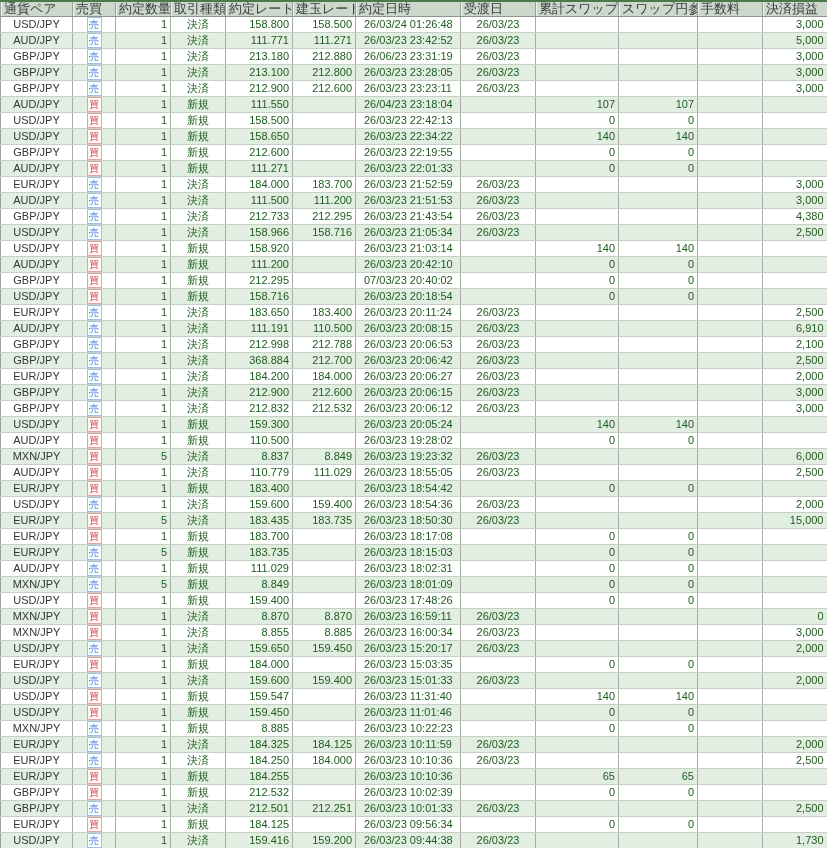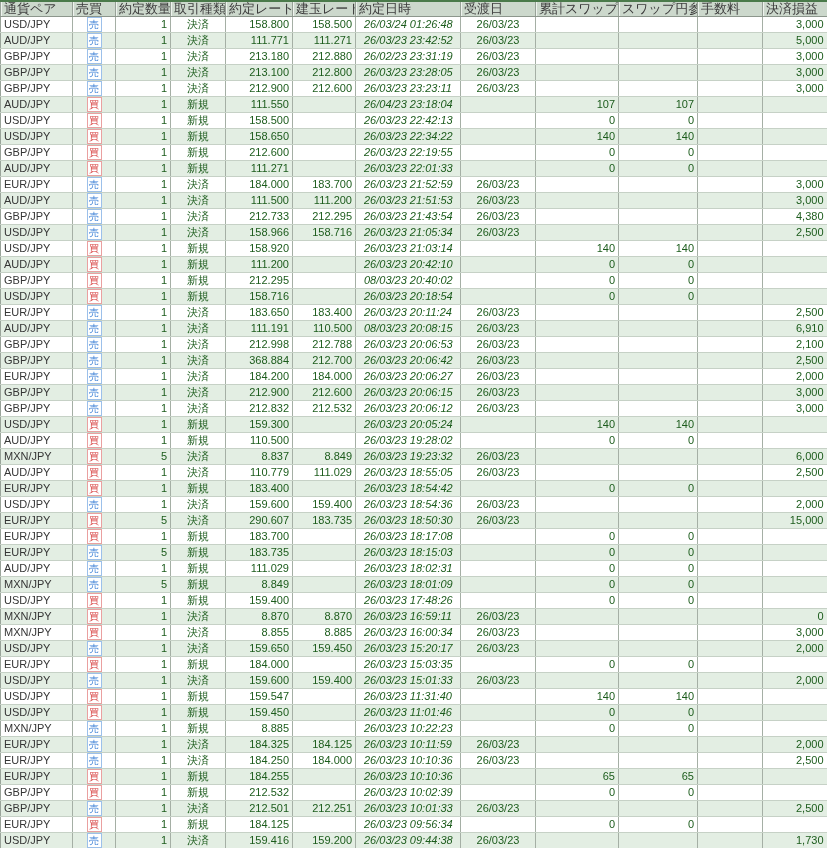--- a/index.html
+++ b/index.html
@@ -21,24 +21,24 @@
     box-shadow:inset 1px 0 0 #eef3ee;
     white-space:nowrap; overflow:hidden;
   }
   .grid td {
     font-size:11px; height:15px; line-height:15px; padding:0 3px;
     border-right:1px solid #a5afa5; border-bottom:1px solid #c6d1c6;
     color:#1c5c1c; white-space:nowrap; overflow:hidden;
     background:#ffffff;
   }
   .grid tr.alt td { background:#e3eee3; }
-  td.pair  { color:#353535; text-align:left; }
+  td.pair  { color:#353535; text-align:center; }
   td.c { text-align:center; }
   td.r { text-align:right; }
-  td.dt { text-align:left; padding-left:8px;font-style:italic; }
+  td.dt { text-align:left; padding-left:8px; }
   .badge {
     display:inline-block; width:13px; height:13px; line-height:13px;
     font-size:10px; text-align:center; vertical-align:middle;
     border:1px solid; background:#ffffff; margin-top:-2px;
   }
   .badge.sell { color:#3a7fd6; border-color:#9cc0ea; }
   .badge.buy  { color:#d63a3a; border-color:#eaa0a0; }
 </style>
 </head>
 <body>
@@ -103,21 +103,21 @@
         <td class="r"></td>
         <td class="r">5,000</td>
       </tr>
       <tr>
         <td class="pair">GBP/JPY</td>
         <td class="c"><span class="badge sell">売</span></td>
         <td class="r">1</td>
         <td class="c">決済</td>
         <td class="r">213.180</td>
         <td class="r">212.880</td>
-        <td class="dt">26/02/23 23:31:19</td>
+        <td class="dt">26/06/23 23:31:19</td>
         <td class="c">26/03/23</td>
         <td class="r"></td>
         <td class="r"></td>
         <td class="r"></td>
         <td class="r">3,000</td>
       </tr>
       <tr class="alt">
         <td class="pair">GBP/JPY</td>
         <td class="c"><span class="badge sell">売</span></td>
         <td class="r">1</td>
@@ -299,21 +299,21 @@
         <td class="r"></td>
         <td class="r"></td>
       </tr>
       <tr>
         <td class="pair">GBP/JPY</td>
         <td class="c"><span class="badge buy">買</span></td>
         <td class="r">1</td>
         <td class="c">新規</td>
         <td class="r">212.295</td>
         <td class="r"></td>
-        <td class="dt">08/03/23 20:40:02</td>
+        <td class="dt">07/03/23 20:40:02</td>
         <td class="c"></td>
         <td class="r">0</td>
         <td class="r">0</td>
         <td class="r"></td>
         <td class="r"></td>
       </tr>
       <tr class="alt">
         <td class="pair">USD/JPY</td>
         <td class="c"><span class="badge buy">買</span></td>
         <td class="r">1</td>
@@ -341,21 +341,21 @@
         <td class="r"></td>
         <td class="r">2,500</td>
       </tr>
       <tr class="alt">
         <td class="pair">AUD/JPY</td>
         <td class="c"><span class="badge sell">売</span></td>
         <td class="r">1</td>
         <td class="c">決済</td>
         <td class="r">111.191</td>
         <td class="r">110.500</td>
-        <td class="dt">08/03/23 20:08:15</td>
+        <td class="dt">26/03/23 20:08:15</td>
         <td class="c">26/03/23</td>
         <td class="r"></td>
         <td class="r"></td>
         <td class="r"></td>
         <td class="r">6,910</td>
       </tr>
       <tr>
         <td class="pair">GBP/JPY</td>
         <td class="c"><span class="badge sell">売</span></td>
         <td class="r">1</td>
@@ -507,21 +507,21 @@
         <td class="r"></td>
         <td class="r"></td>
         <td class="r"></td>
         <td class="r">2,000</td>
       </tr>
       <tr class="alt">
         <td class="pair">EUR/JPY</td>
         <td class="c"><span class="badge buy">買</span></td>
         <td class="r">5</td>
         <td class="c">決済</td>
-        <td class="r">290.607</td>
+        <td class="r">183.435</td>
         <td class="r">183.735</td>
         <td class="dt">26/03/23 18:50:30</td>
         <td class="c">26/03/23</td>
         <td class="r"></td>
         <td class="r"></td>
         <td class="r"></td>
         <td class="r">15,000</td>
       </tr>
       <tr>
         <td class="pair">EUR/JPY</td>

